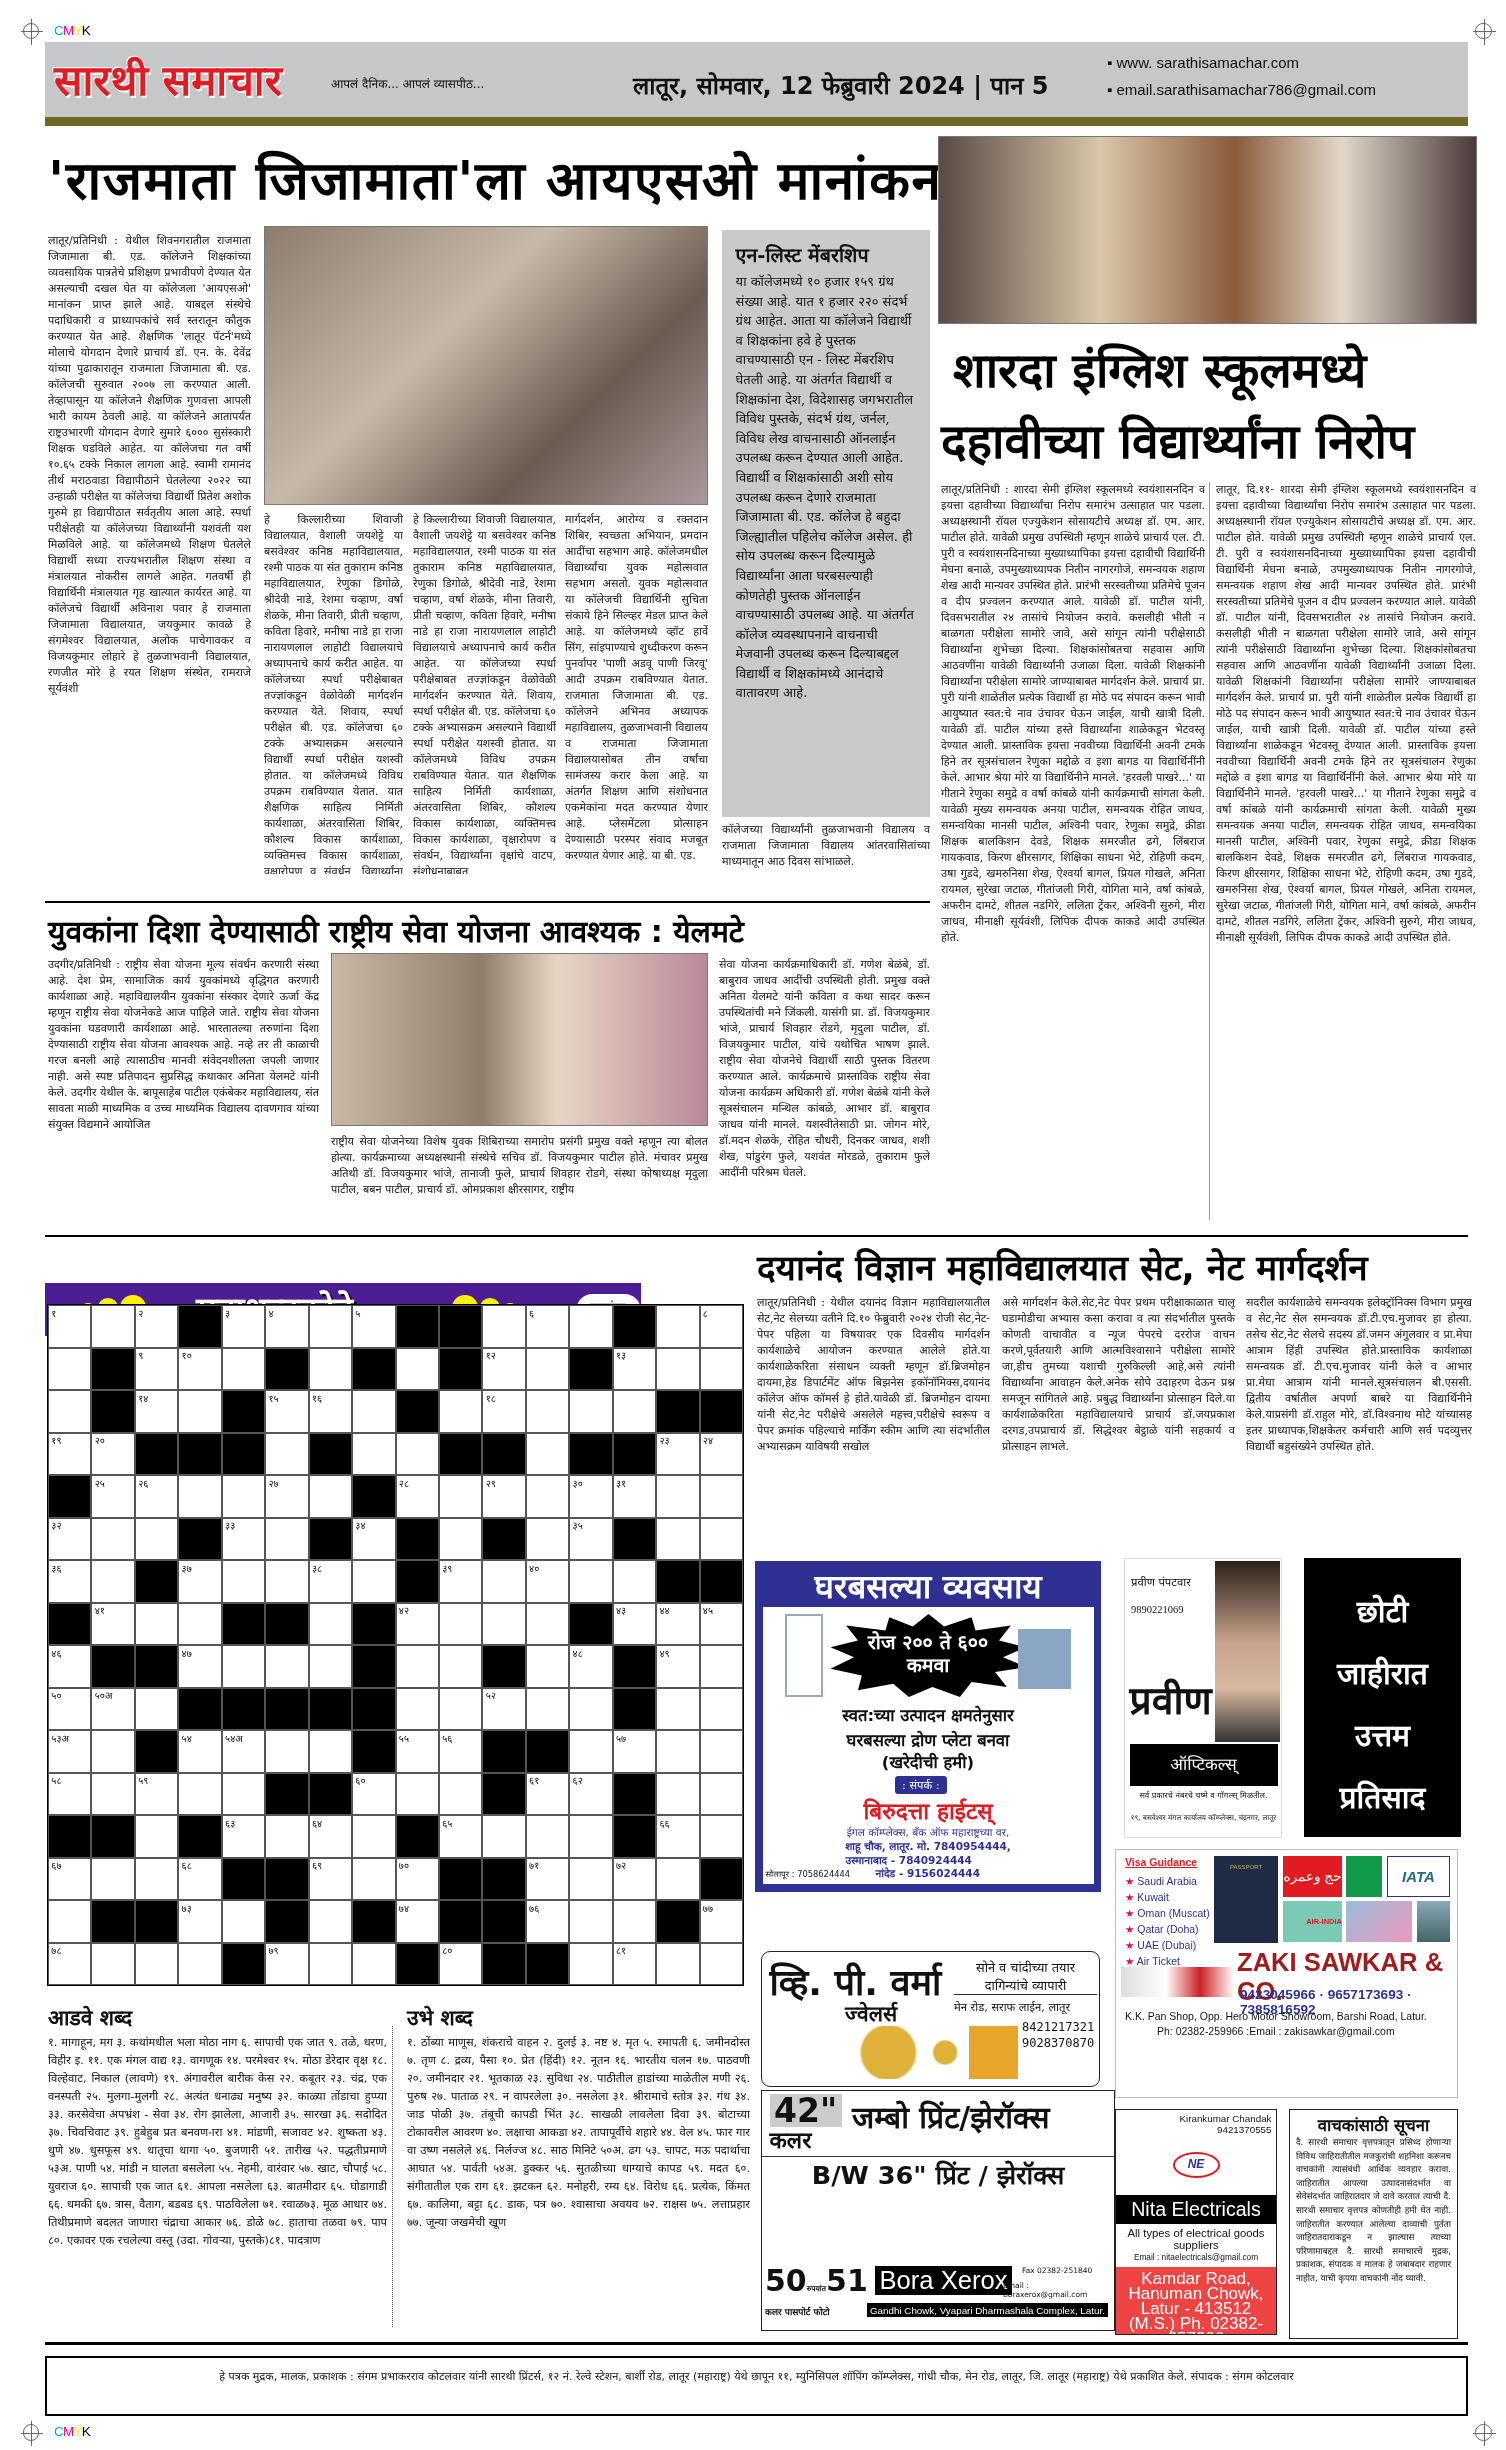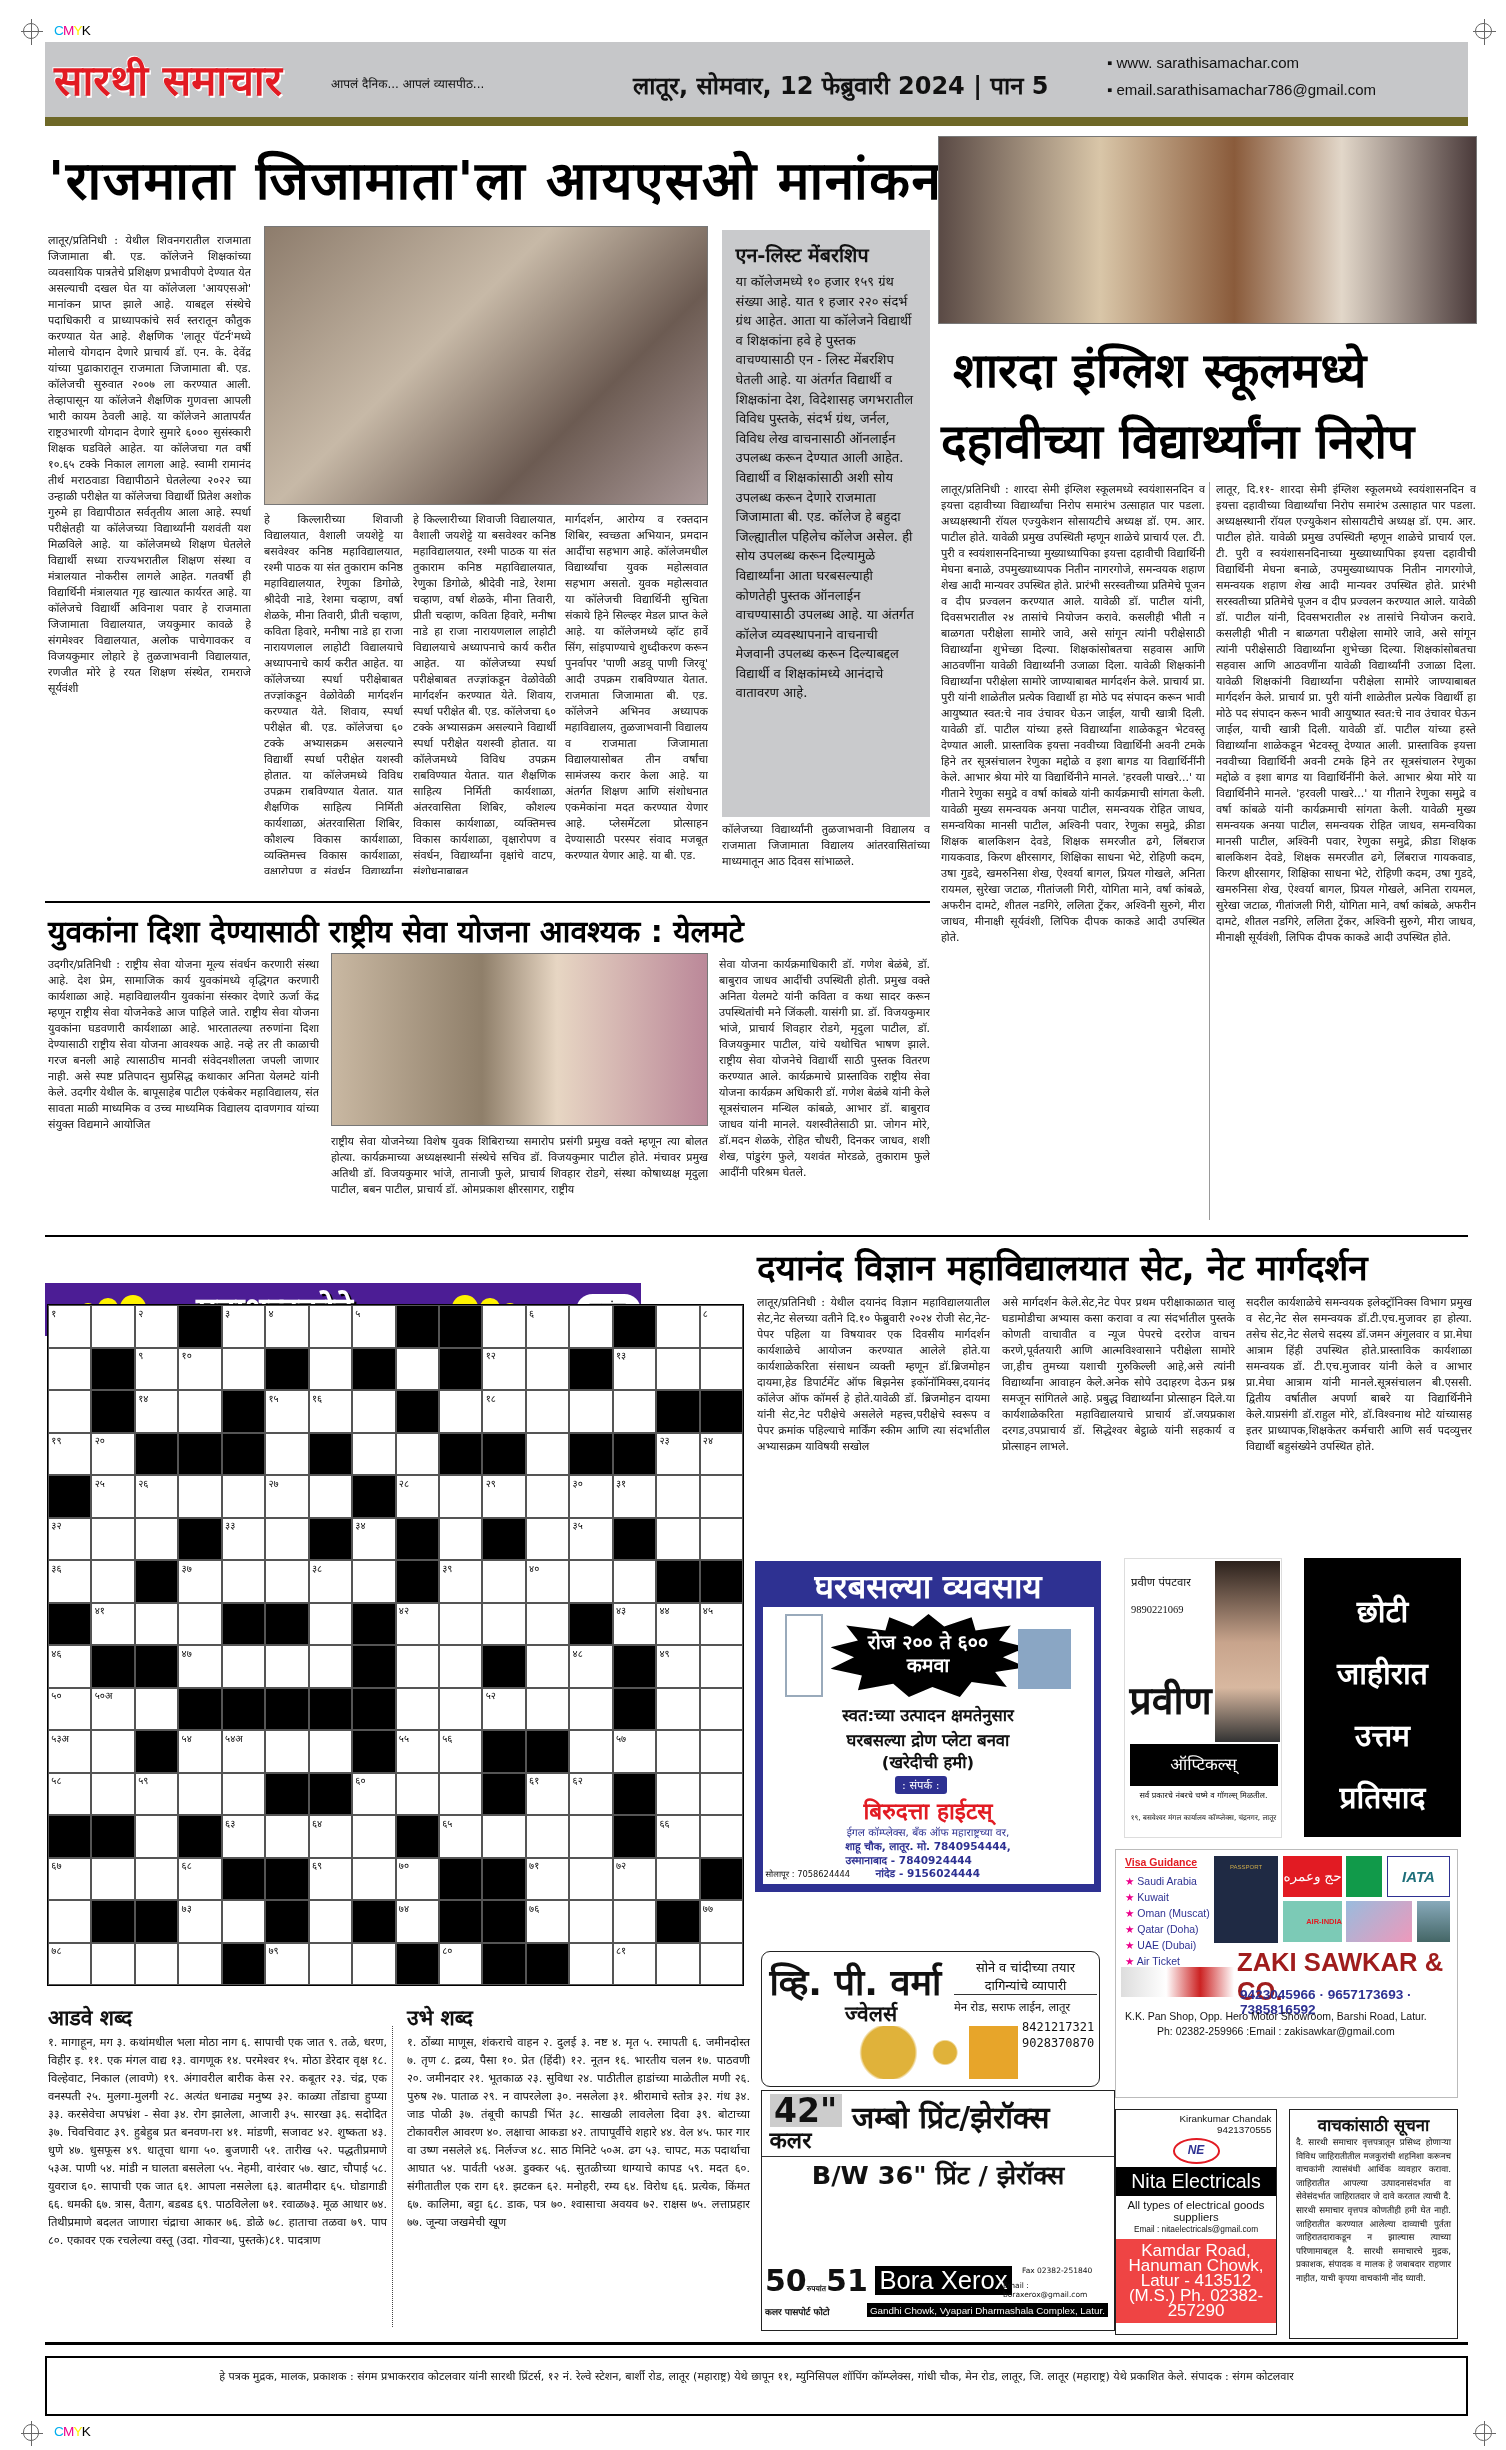--- a/index.html
+++ b/index.html
@@ -592,21 +592,21 @@
   <div style="position:absolute;left:3px;top:214px;font-size:9px;font-weight:bold">कलर पासपोर्ट फोटो</div>
   <div style="position:absolute;left:113px;top:175px;background:#000;color:#fff;font-size:25.6px;padding:0 4.5px;font-family:'Liberation Sans',sans-serif">Bora Xerox</div>
   <div style="position:absolute;left:260px;top:175px;font-size:7.5px">Fax 02382-251840</div>
   <div style="position:absolute;left:241px;top:190px;font-size:7.5px">Email : boraxerox@gmail.com</div>
   <div style="position:absolute;left:105px;top:212px;background:#000;color:#fff;font-size:9.8px;padding:1.5px 3px;font-family:'Liberation Sans',sans-serif">Gandhi Chowk, Vyapari Dharmashala Complex, Latur.</div>
 </div>
 
 <div class="abs ad" style="left:1115px;top:2109px;width:162px;height:226px;background:#fff;font-family:'Liberation Sans',sans-serif;text-align:center">
   <div style="text-align:right;padding:3px 4.5px 0;font-size:9.8px">Kirankumar Chandak</div>
   <div style="text-align:right;padding:0 4.5px;font-size:9.8px">9421370555</div>
-  <div style="margin:3px auto;width:47px;height:25.6px;border:2.3px solid #e21b23;border-radius:50%;color:#2e3192;font-weight:bold;font-style:italic;line-height:21px">NE</div>
+  <div style="margin:17px auto;width:47px;height:25.6px;border:2.3px solid #e21b23;border-radius:50%;color:#2e3192;font-weight:bold;font-style:italic;line-height:21px">NE</div>
   <div style="background:#000;color:#fff;font-size:19.6px;padding:3px 0">Nita Electricals</div>
   <div style="font-size:11.3px;padding:3px 7.5px 0">All types of electrical goods suppliers</div>
   <div style="font-size:8.3px;padding:1.5px 0 4.5px">Email : nitaelectricals@gmail.com</div>
   <div style="background:#ef4444;color:#fff;font-size:17px;padding:4.5px 7.5px;line-height:15px">Kamdar Road, Hanuman Chowk, Latur - 413512 (M.S.) Ph. 02382-257290</div>
 </div>
 
 <div class="abs" style="left:1289px;top:2109px;width:169px;height:230px;border:1.5px solid #222;padding:3px 6px">
   <div style="font-size:16.6px;text-align:center;font-weight:bold">वाचकांसाठी सूचना</div>
   <div style="font-size:8.7px;line-height:13.6px;text-align:justify">दै. सारथी समाचार वृत्तपत्रातून प्रसिध्द होणाऱ्या विविध जाहिरातीतील मजकुरांची शहनिशा करूनच वाचकांनी त्यासंबंधी आर्थिक व्यवहार करावा. जाहिरातीत आपल्या उत्पादनासंदर्भात वा सेवेसंदर्भात जाहिरातदार जे दावे करतात त्याची दै. सारथी समाचार वृत्तपत्र कोणतीही हमी घेत नाही. जाहिरातीत करण्यात आलेल्या दाव्याची पुर्तता जाहिरातदाराकडून न झाल्यास त्याच्या परिणामाबद्दल दै. सारथी समाचारचे मुद्रक, प्रकाशक, संपादक व मालक हे जबाबदार राहणार नाहीत, याची कृपया वाचकांनी नोंद घ्यावी.</div>
 </div>

